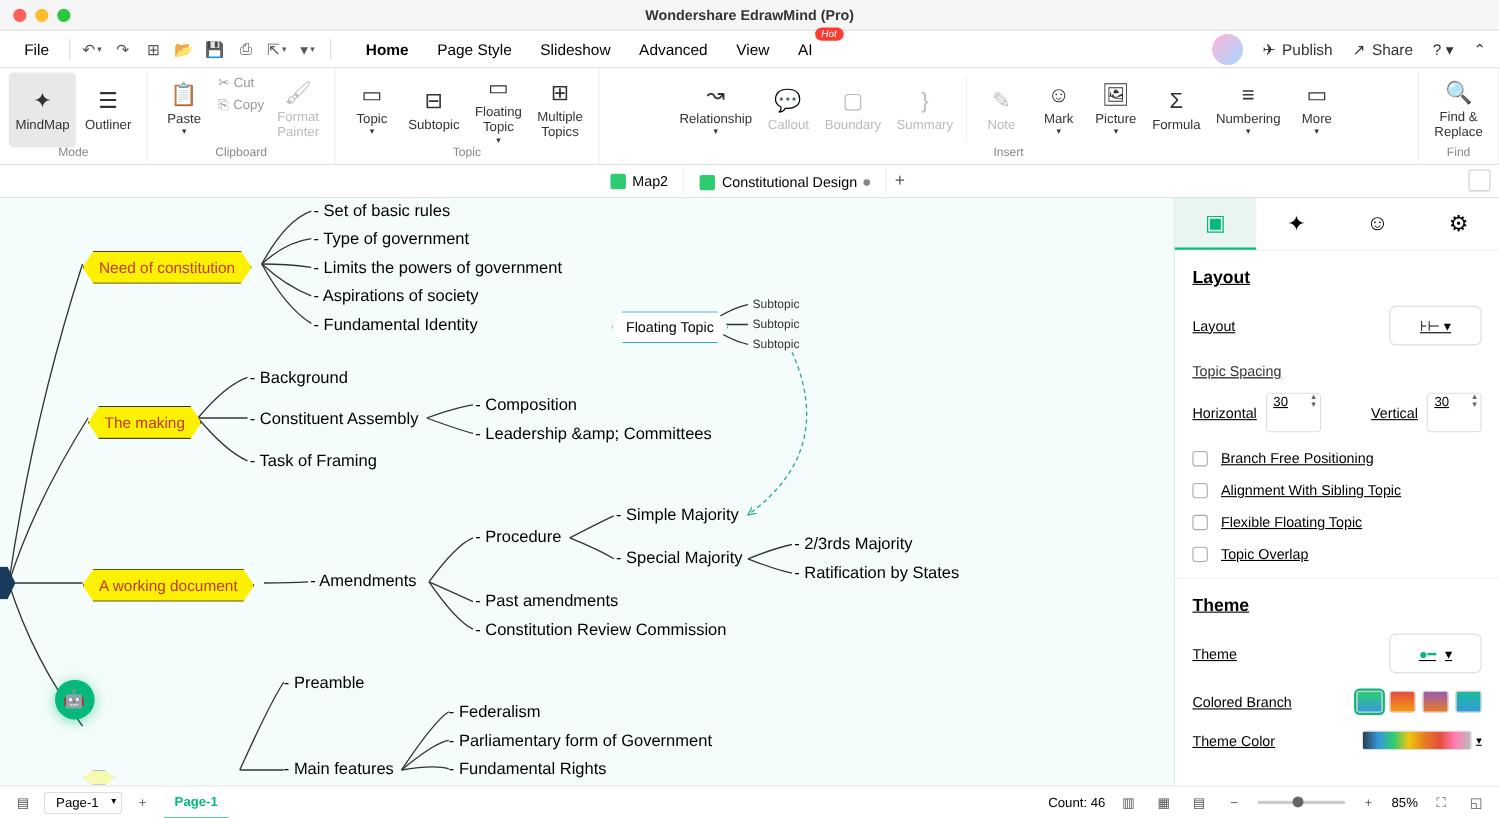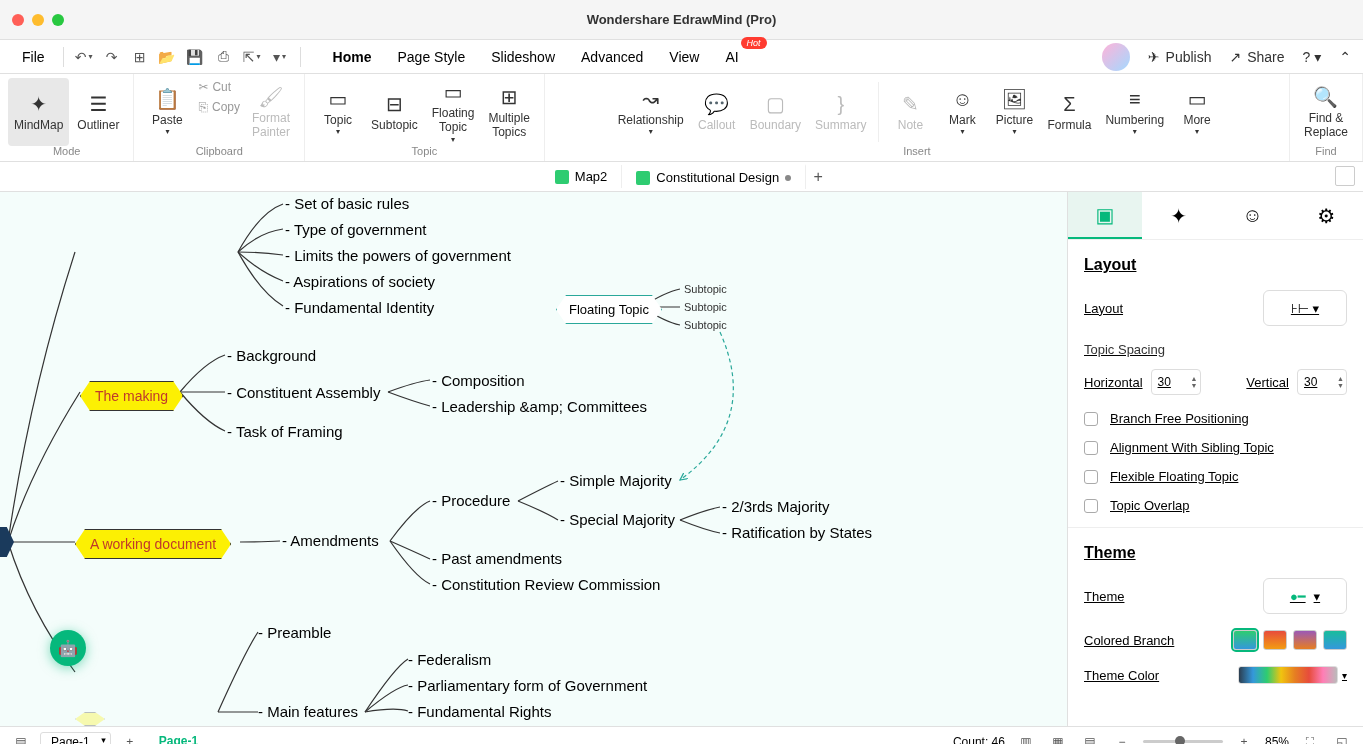--- a/index.html
+++ b/index.html
@@ -1,19 +1,19 @@
 <!DOCTYPE html>
 <html><head>
 <meta charset="utf-8">
 <style>
 * { box-sizing: border-box; margin: 0; padding: 0; font-family: -apple-system, BlinkMacSystemFont, "Segoe UI", sans-serif; }
 body { width: 1363px; height: 744px; background: #fff; overflow: hidden; position: relative; }
 
 
-.titlebar { height: 40px; background: #f5f5f5; display: flex; align-items: center; position: relative; border-bottom: 1px solid #e0e0e0; }
+.titlebar { height: 28px; background: #f5f5f5; display: flex; align-items: center; position: relative; border-bottom: 1px solid #e0e0e0; }
 .traffic-lights { display: flex; gap: 8px; margin-left: 12px; }
 .traffic-light { width: 12px; height: 12px; border-radius: 50%; }
 .tl-red { background: #ff5f57; }
 .tl-yellow { background: #febc2e; }
 .tl-green { background: #28c840; }
 .title-text { position: absolute; left: 50%; transform: translateX(-50%); font-size: 13px; font-weight: 600; color: #333; }
 
 
 .menubar { height: 34px; display: flex; align-items: center; padding: 0 12px; border-bottom: 1px solid #e0e0e0; gap: 4px; }
 .menu-file { font-size: 14px; padding: 4px 10px; cursor: pointer; }
@@ -69,21 +69,21 @@
 .sidepanel { width: 296px; border-left: 1px solid #e0e0e0; background: #fff; display: flex; flex-direction: column; }
 .sp-tabs { height: 48px; display: flex; border-bottom: 1px solid #eee; }
 .sp-tab { flex: 1; display: flex; align-items: center; justify-content: center; font-size: 20px; cursor: pointer; }
 .sp-tab.active { background: #e8f5f0; color: #06b87c; border-bottom: 2px solid #06b87c; }
 .sp-body { padding: 16px; overflow-y: auto; flex: 1; text-decoration: underline; }
 .sp-h { font-size: 16px; font-weight: 600; margin-bottom: 16px; }
 .sp-row { display: flex; align-items: center; justify-content: space-between; margin-bottom: 16px; font-size: 13px; }
 .sp-select { width: 84px; height: 36px; border: 1px solid #ddd; border-radius: 6px; display: flex; align-items: center; justify-content: center; gap: 8px; cursor: pointer; }
 .sp-sub { font-size: 13px; color: #333; margin-bottom: 12px; }
 .sp-inline { display: flex; align-items: center; gap: 8px; }
-.num-input { width: 50px; height: 26px; border: 1px solid #ddd; border-radius: 4px; display: flex; align-items: center; padding: 0 6px; font-size: 12px; position: relative; }
+.num-input { width: 50px; height: 36px; border: 1px solid #ddd; border-radius: 4px; display: flex; padding: 0 6px; font-size: 12px; position: relative; }
 .num-input .spin { position: absolute; right: 2px; display: flex; flex-direction: column; font-size: 7px; line-height: 7px; color: #666; }
 .chk-row { display: flex; align-items: center; gap: 12px; font-size: 13px; margin-bottom: 14px; }
 .chk { width: 14px; height: 14px; border: 1.5px solid #aaa; border-radius: 3px; }
 .sp-divider { height: 1px; background: #eee; margin: 8px -16px 16px; }
 .swatch-row { display: flex; gap: 6px; }
 .swatch { width: 24px; height: 20px; border: 1px solid #ccc; border-radius: 3px; cursor: pointer; }
 .swatch.sel { outline: 2px solid #06b87c; }
 .color-strip { width: 100px; height: 18px; background: linear-gradient(90deg,#2c3e50,#3498db,#2ecc71,#f1c40f,#e67e22,#e74c3c,#ff7eb6,#bbb); border: 1px solid #ddd; border-radius: 3px; }
 
 
@@ -323,20 +323,21 @@
       <path d="M 720 140 Q 760 230 680 288" stroke="#2aa89a" stroke-width="1.2" stroke-dasharray="4 3" fill="none" marker-end="url(#arr)"></path>
       <defs>
           <marker id="arr" markerWidth="8" markerHeight="8" refX="6" refY="3" orient="auto">
             <path d="M0,0 L6,3 L0,6" fill="none" stroke="#2aa89a"></path>
           </marker>
         </defs>
     </svg>
 
     <div class="root-hint" style="top:335px"></div>
 
+    <div class="node-main" style="left:75px;top:48px">Need of constitution</div>
     <div class="node-text" style="left:285px;top:3px">- Set of basic rules</div>
     <div class="node-text" style="left:285px;top:29px">- Type of government</div>
     <div class="node-text" style="left:285px;top:55px">- Limits the powers of government</div>
     <div class="node-text" style="left:285px;top:81px">- Aspirations of society</div>
     <div class="node-text" style="left:285px;top:107px">- Fundamental Identity</div>
 
     <div class="float-node" style="left:556px;top:103px">Floating Topic</div>
     <div class="sub-small" style="left:684px;top:91px">Subtopic</div>
     <div class="sub-small" style="left:684px;top:109px">Subtopic</div>
     <div class="sub-small" style="left:684px;top:127px">Subtopic</div>

